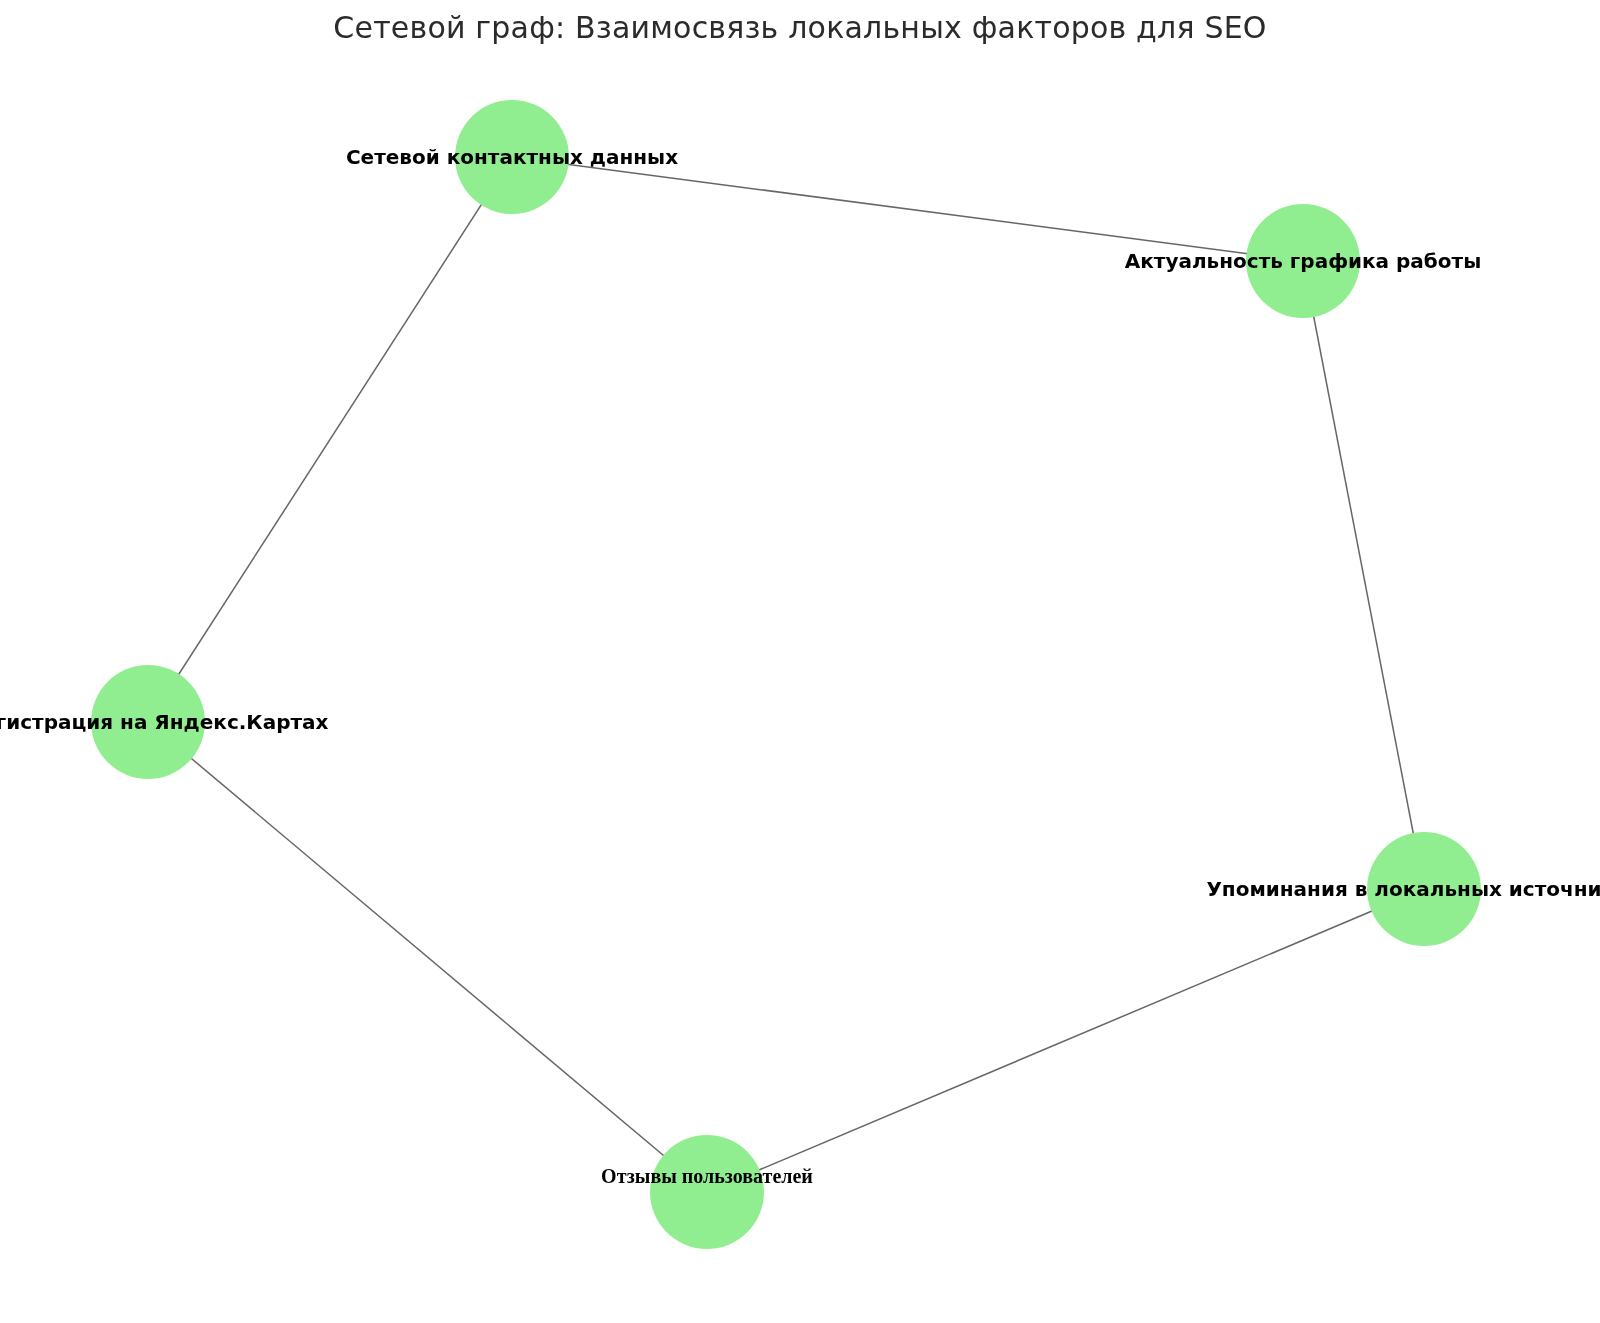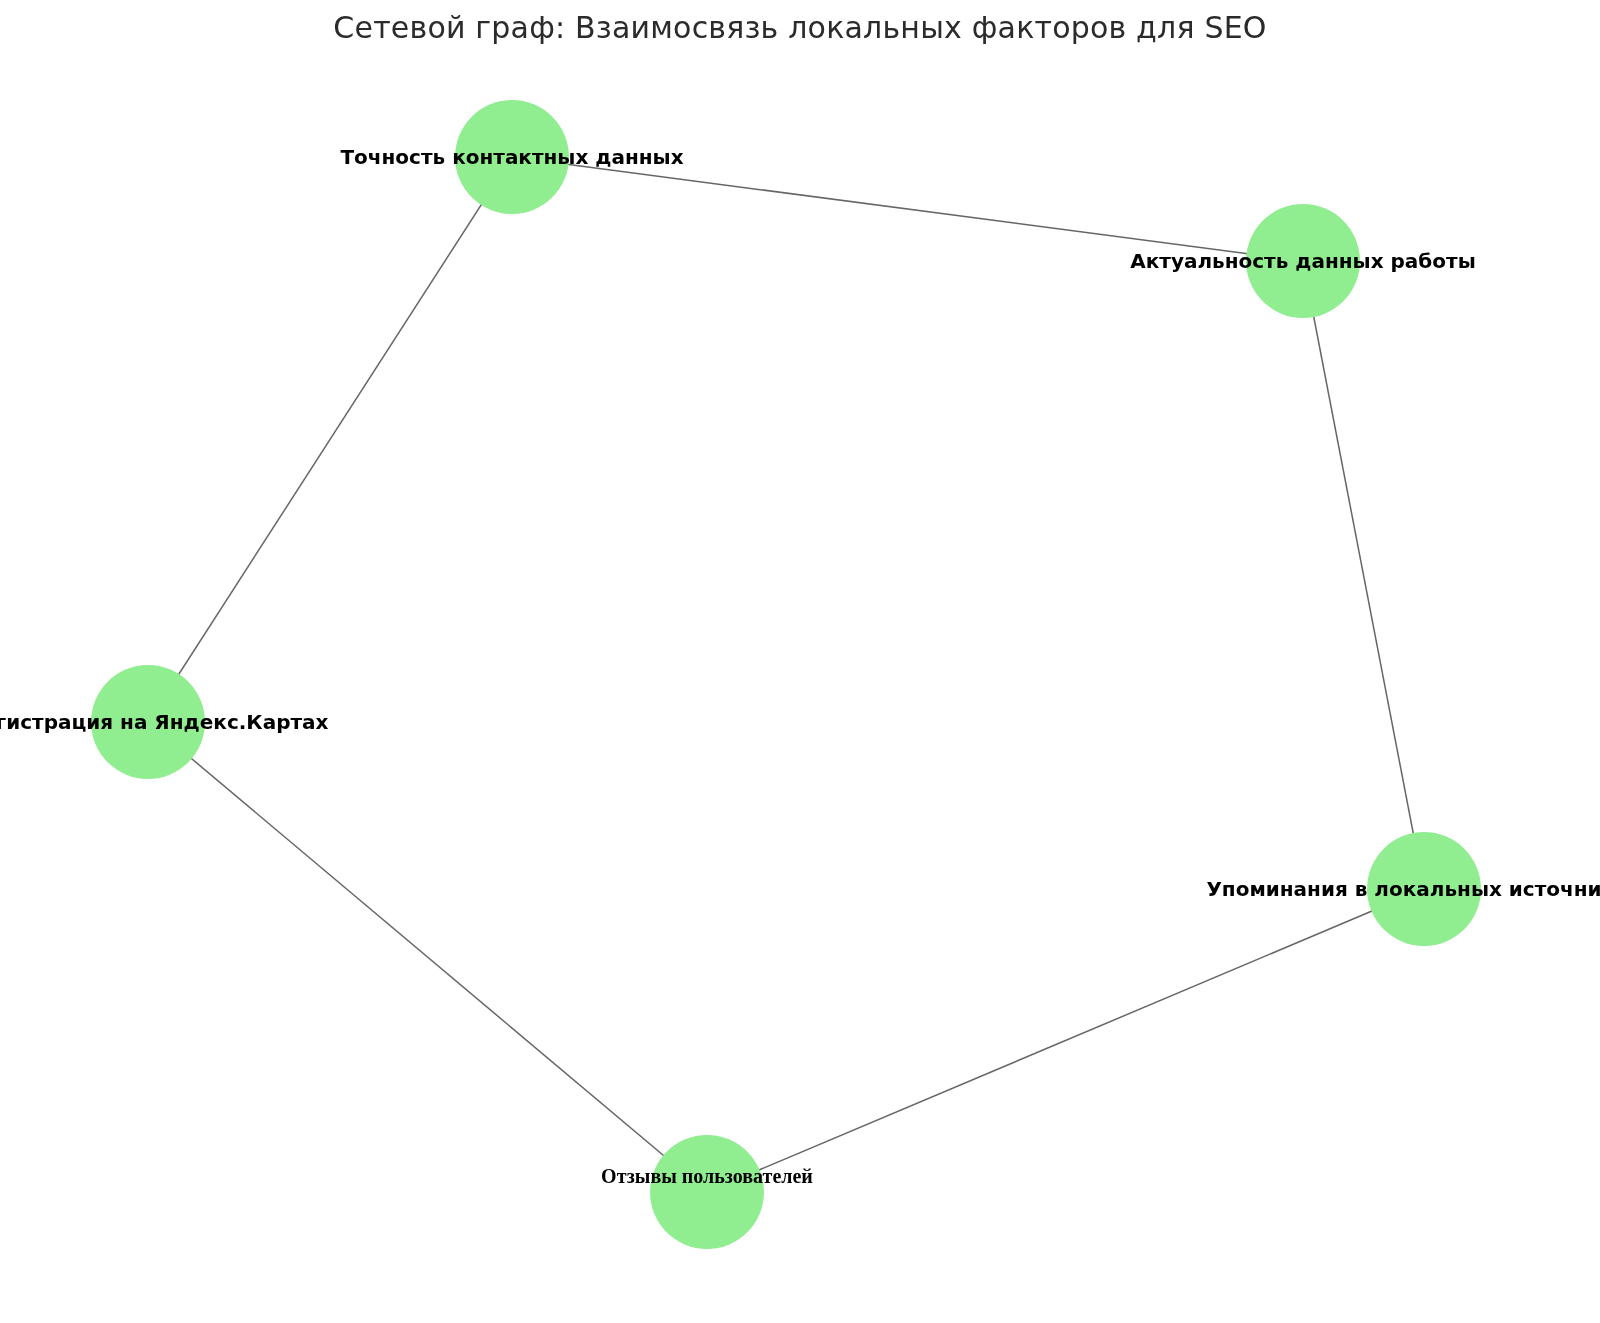--- a/index.html
+++ b/index.html
@@ -72,20 +72,20 @@
         <line x1="148" y1="722" x2="512" y2="157" stroke="#666666" stroke-width="1.5"></line>
       </g>
   </svg>
 
   <div id="nodes-layer">
       <div class="graph-node" style="left: 455px; top: 100px; width: 114px; height: 114px; background: rgb(144, 238, 144);"></div>
       <div class="graph-node" style="left: 1246px; top: 204px; width: 114px; height: 114px; background: rgb(144, 238, 144);"></div>
       <div class="graph-node" style="left: 1367px; top: 832px; width: 114px; height: 114px; background: rgb(144, 238, 144);"></div>
       <div class="graph-node" style="left: 650px; top: 1135px; width: 114px; height: 114px; background: rgb(144, 238, 144);"></div>
       <div class="graph-node" style="left: 91px; top: 665px; width: 114px; height: 114px; background: rgb(144, 238, 144);"></div>
-      <div class="node-label" style="left: 512px; top: 157px;">Точность контактных данных</div>
-      <div class="node-label" style="left: 1303px; top: 261px;">Актуальность данных работы</div>
+      <div class="node-label" style="left: 512px; top: 157px;">Сетевой контактных данных</div>
+      <div class="node-label" style="left: 1303px; top: 261px;">Актуальность графика работы</div>
       <div class="node-label" style="left: 1424px; top: 889px;">Упоминания в локальных источниках</div>
       <div class="node-label" style="left: 707px; top: 1176px; font-family: Liberation Serif, serif;">Отзывы пользователей</div>
       <div class="node-label" style="left: 148px; top: 722px;">Регистрация на Яндекс.Картах</div>
     </div>
 
 </div>
 
 </body></html>

